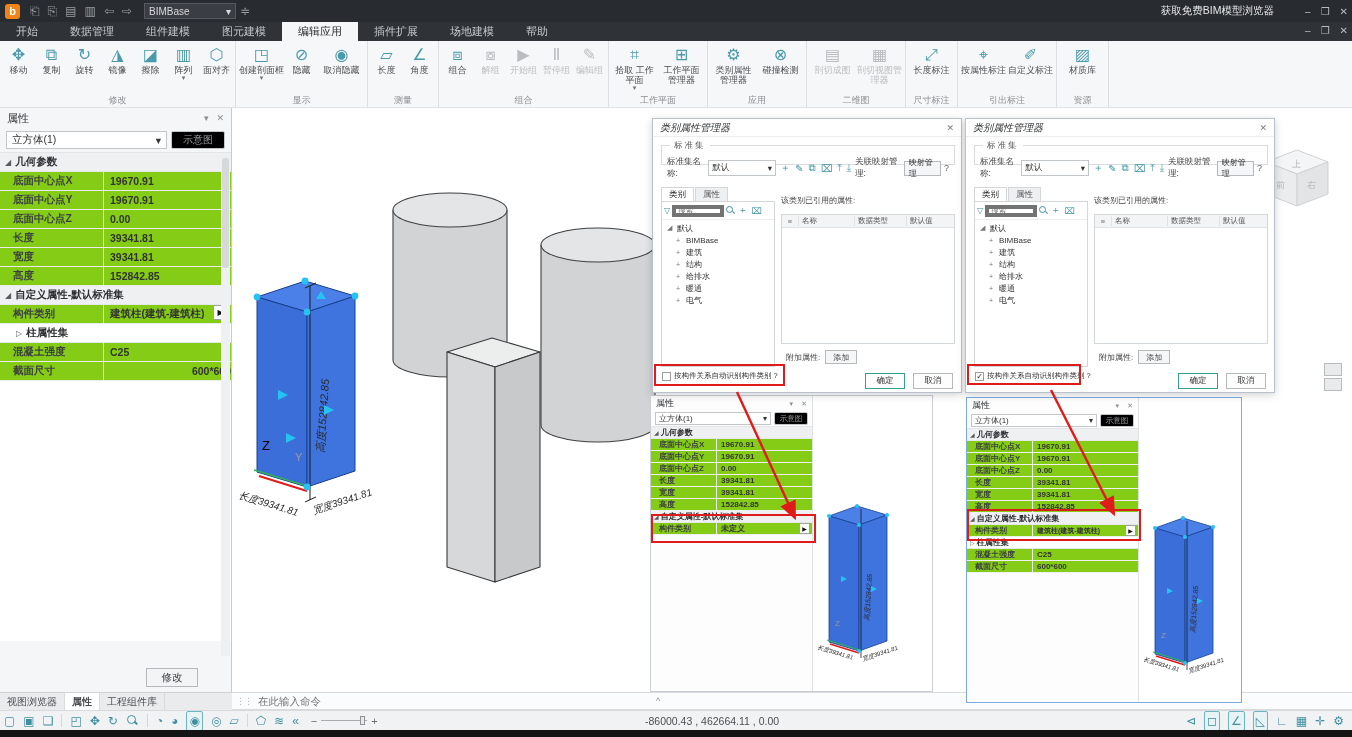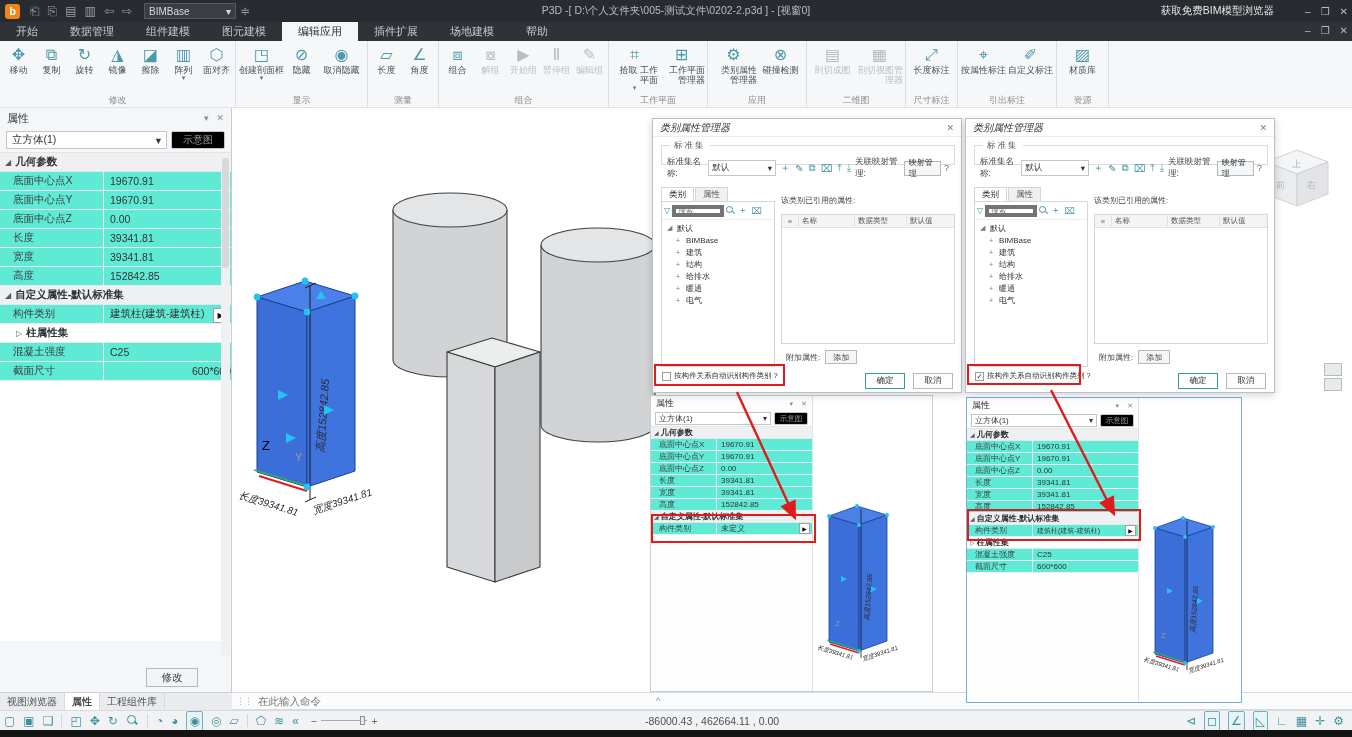--- a/index.html
+++ b/index.html
@@ -25,35 +25,35 @@
 
   
   #ribbon{left:0;top:41px;width:1352px;height:67px;background:#f6f7f8;border-bottom:1px solid #dfe1e3;display:flex;}
   #ribbonstrip{left:0;top:95px;width:1352px;height:13px;background:#eceef0;border-bottom:1px solid #dfe1e3;}
   .rgroup{display:flex;flex-direction:column;border-right:1px solid #dcdee1;padding:0 2px;position:relative;z-index:2;}
   .rbtns{flex:1;display:flex;align-items:flex-start;padding-top:3px;}
   .rb{width:33px;display:flex;flex-direction:column;align-items:center;padding:1px 0;cursor:pointer;}
   .rb .ri{font-size:16px;color:#4b9aab;line-height:19px;height:20px;}
   .rb .rt{font-size:9px;color:#4c4f52;text-align:center;line-height:10px;white-space:nowrap;}
   .rb.wide{width:47px;}
-  .rb.wide .rt{white-space:normal;text-align:right;}
+  .rb.wide .rt{white-space:normal;}
   .rb.dis .ri,.rb.dis .rt{color:#babdc0;}
   .ra{font-size:7px;color:#6f7275;line-height:6px;height:6px;}
   .rglabel{height:13px;font-size:9px;color:#8b8e91;text-align:center;line-height:13px;}
 
   
   #leftpanel{left:0;top:108px;width:232px;height:584px;background:#f5f6f8;border-right:1px solid #c8cbce;}
   .phead{display:flex;align-items:center;height:20px;padding:0 7px;font-size:11px;color:#2d2f32;}
   .phead .sp{flex:1;}
   .phead .hic{color:#8a8d90;font-size:9px;margin-left:8px;cursor:pointer;}
   .pcombo{display:flex;gap:4px;padding:3px 6px;}
   .pcombo .cbo{flex:1;background:#fff;border:1px solid #c3c6c9;height:18px;font-size:10.5px;color:#333;display:flex;align-items:center;justify-content:space-between;padding:0 5px;cursor:pointer;}
   .pcombo .btn{width:54px;height:18px;border:1px solid #c3c6c9;background:#000000;color:#9a9da0;font-size:10px;display:flex;align-items:center;justify-content:center;border-radius:2px;cursor:pointer;}
   .pgrid{background:#fff;border-top:1px solid #e3e5e7;}
-  .prow{display:flex;height:19px;border-bottom:1px solid #e9ebed;font-size:10.5px;align-items:flex-end;background:#5eead4;}
+  .prow{display:flex;height:19px;border-bottom:1px solid #e9ebed;font-size:10.5px;align-items:flex-start;background:#84cc16;font-weight:bold;}
   .prow .pl{width:104px;padding-left:13px;color:#3c3f42;border-right:1px solid #e9ebed;height:100%;display:flex;align-items:center;}
   .prow .pv{flex:1;padding-left:6px;color:#333;display:flex;align-items:center;height:100%;}
   .psec{display:flex;height:19px;border-bottom:1px solid #e4e6e8;background:#eef0f2;font-size:10.5px;font-weight:bold;color:#2d2f32;align-items:center;padding-left:5px;gap:4px;}
   .psec .tri{font-size:8px;color:#5a5d60;}
   .psub{padding-left:16px;background:#fff;}
   .pbtn-arrow{width:15px;height:15px;border:1px solid #9fa2a5;background:#fff;color:#111;display:flex;align-items:center;justify-content:center;font-size:8px;margin-right:3px;cursor:pointer;}
   #modifybtn{left:146px;top:668px;width:52px;height:19px;border:1px solid #b6b9bc;background:#f3f4f6;font-size:10.5px;color:#3c3f42;display:flex;align-items:center;justify-content:center;cursor:pointer;}
   #lscroll{left:221px;top:156px;width:9px;height:500px;background:#eff0f2;}
   #lscroll .thumb{position:absolute;left:1px;top:2px;width:7px;height:110px;background:#d6d8da;border-radius:3px;}
 
@@ -167,21 +167,20 @@
     <span class="tico">⎘</span>
     <span class="tico">▤</span>
     <span class="tico">▥</span>
     <span class="tico">⇦</span>
     <span class="tico">⇨</span>
     <div id="appcombo">
       <span>BIMBase</span>
       <span>▾</span>
     </div>
     <span class="tico">≑</span>
-    <div id="ttl">P3D -[ D:\个人文件夹\005-测试文件\0202-2.p3d ] - [视窗0]</div>
     <div id="promo">获取免费BIM模型浏览器</div>
     <div class="winbtns">
       <span>–</span>
       <span>❐</span>
       <span>✕</span>
     </div>
   </div>
 
   <div id="menubar" class="abs">
     <div class="mtab">开始</div>

